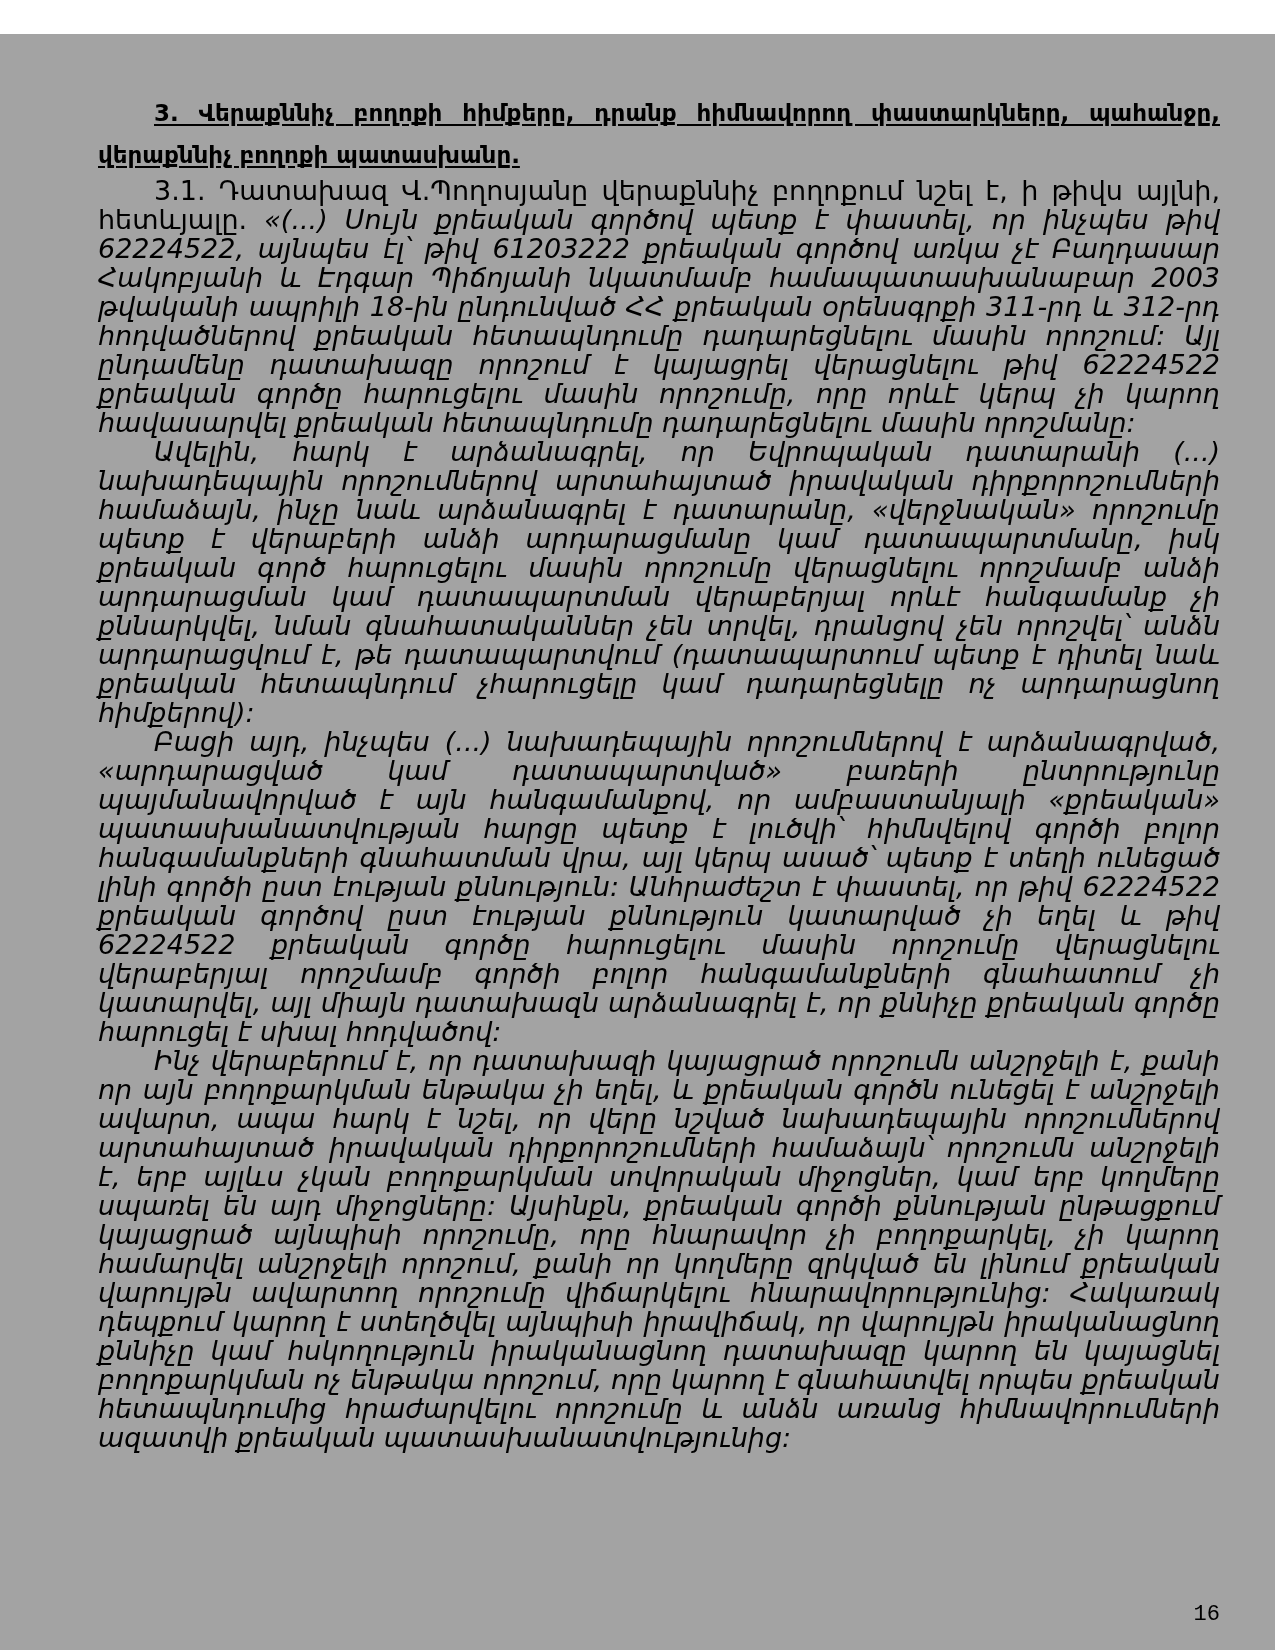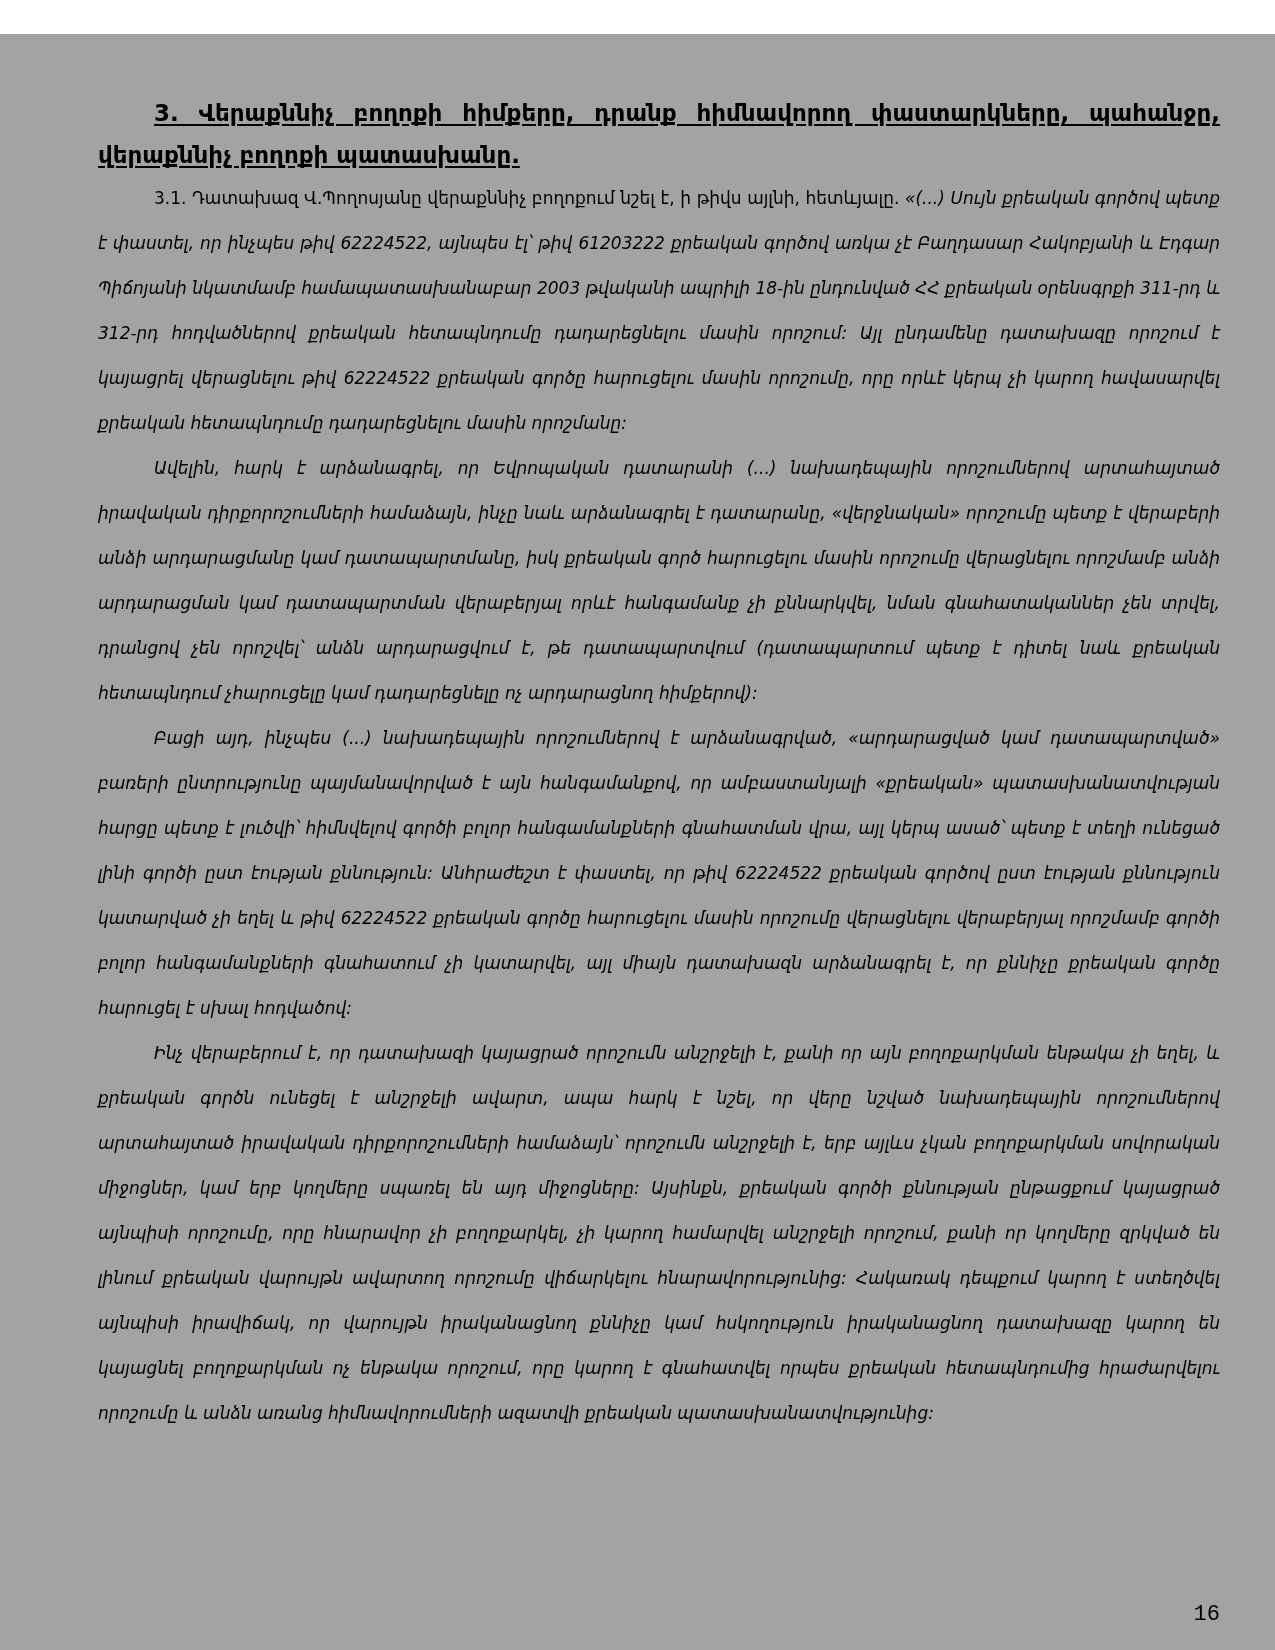--- a/index.html
+++ b/index.html
@@ -30,22 +30,22 @@
     font-size: 23px;
     font-weight: 700;
     font-style: normal;
     line-height: 42px;
     text-indent: 56px;
     text-decoration: underline;
     text-underline-offset: 3px;
   }
   .body-par {
     margin: 0;
-    font-size: 17px;
-    line-height: 45px;
+    font-size: 27px;
+    line-height: 29px;
     text-indent: 56px;
   }
   .lead {
     font-style: normal;
   }
   .quote {
     font-style: italic;
   }
   .page-number {
     position: absolute;

